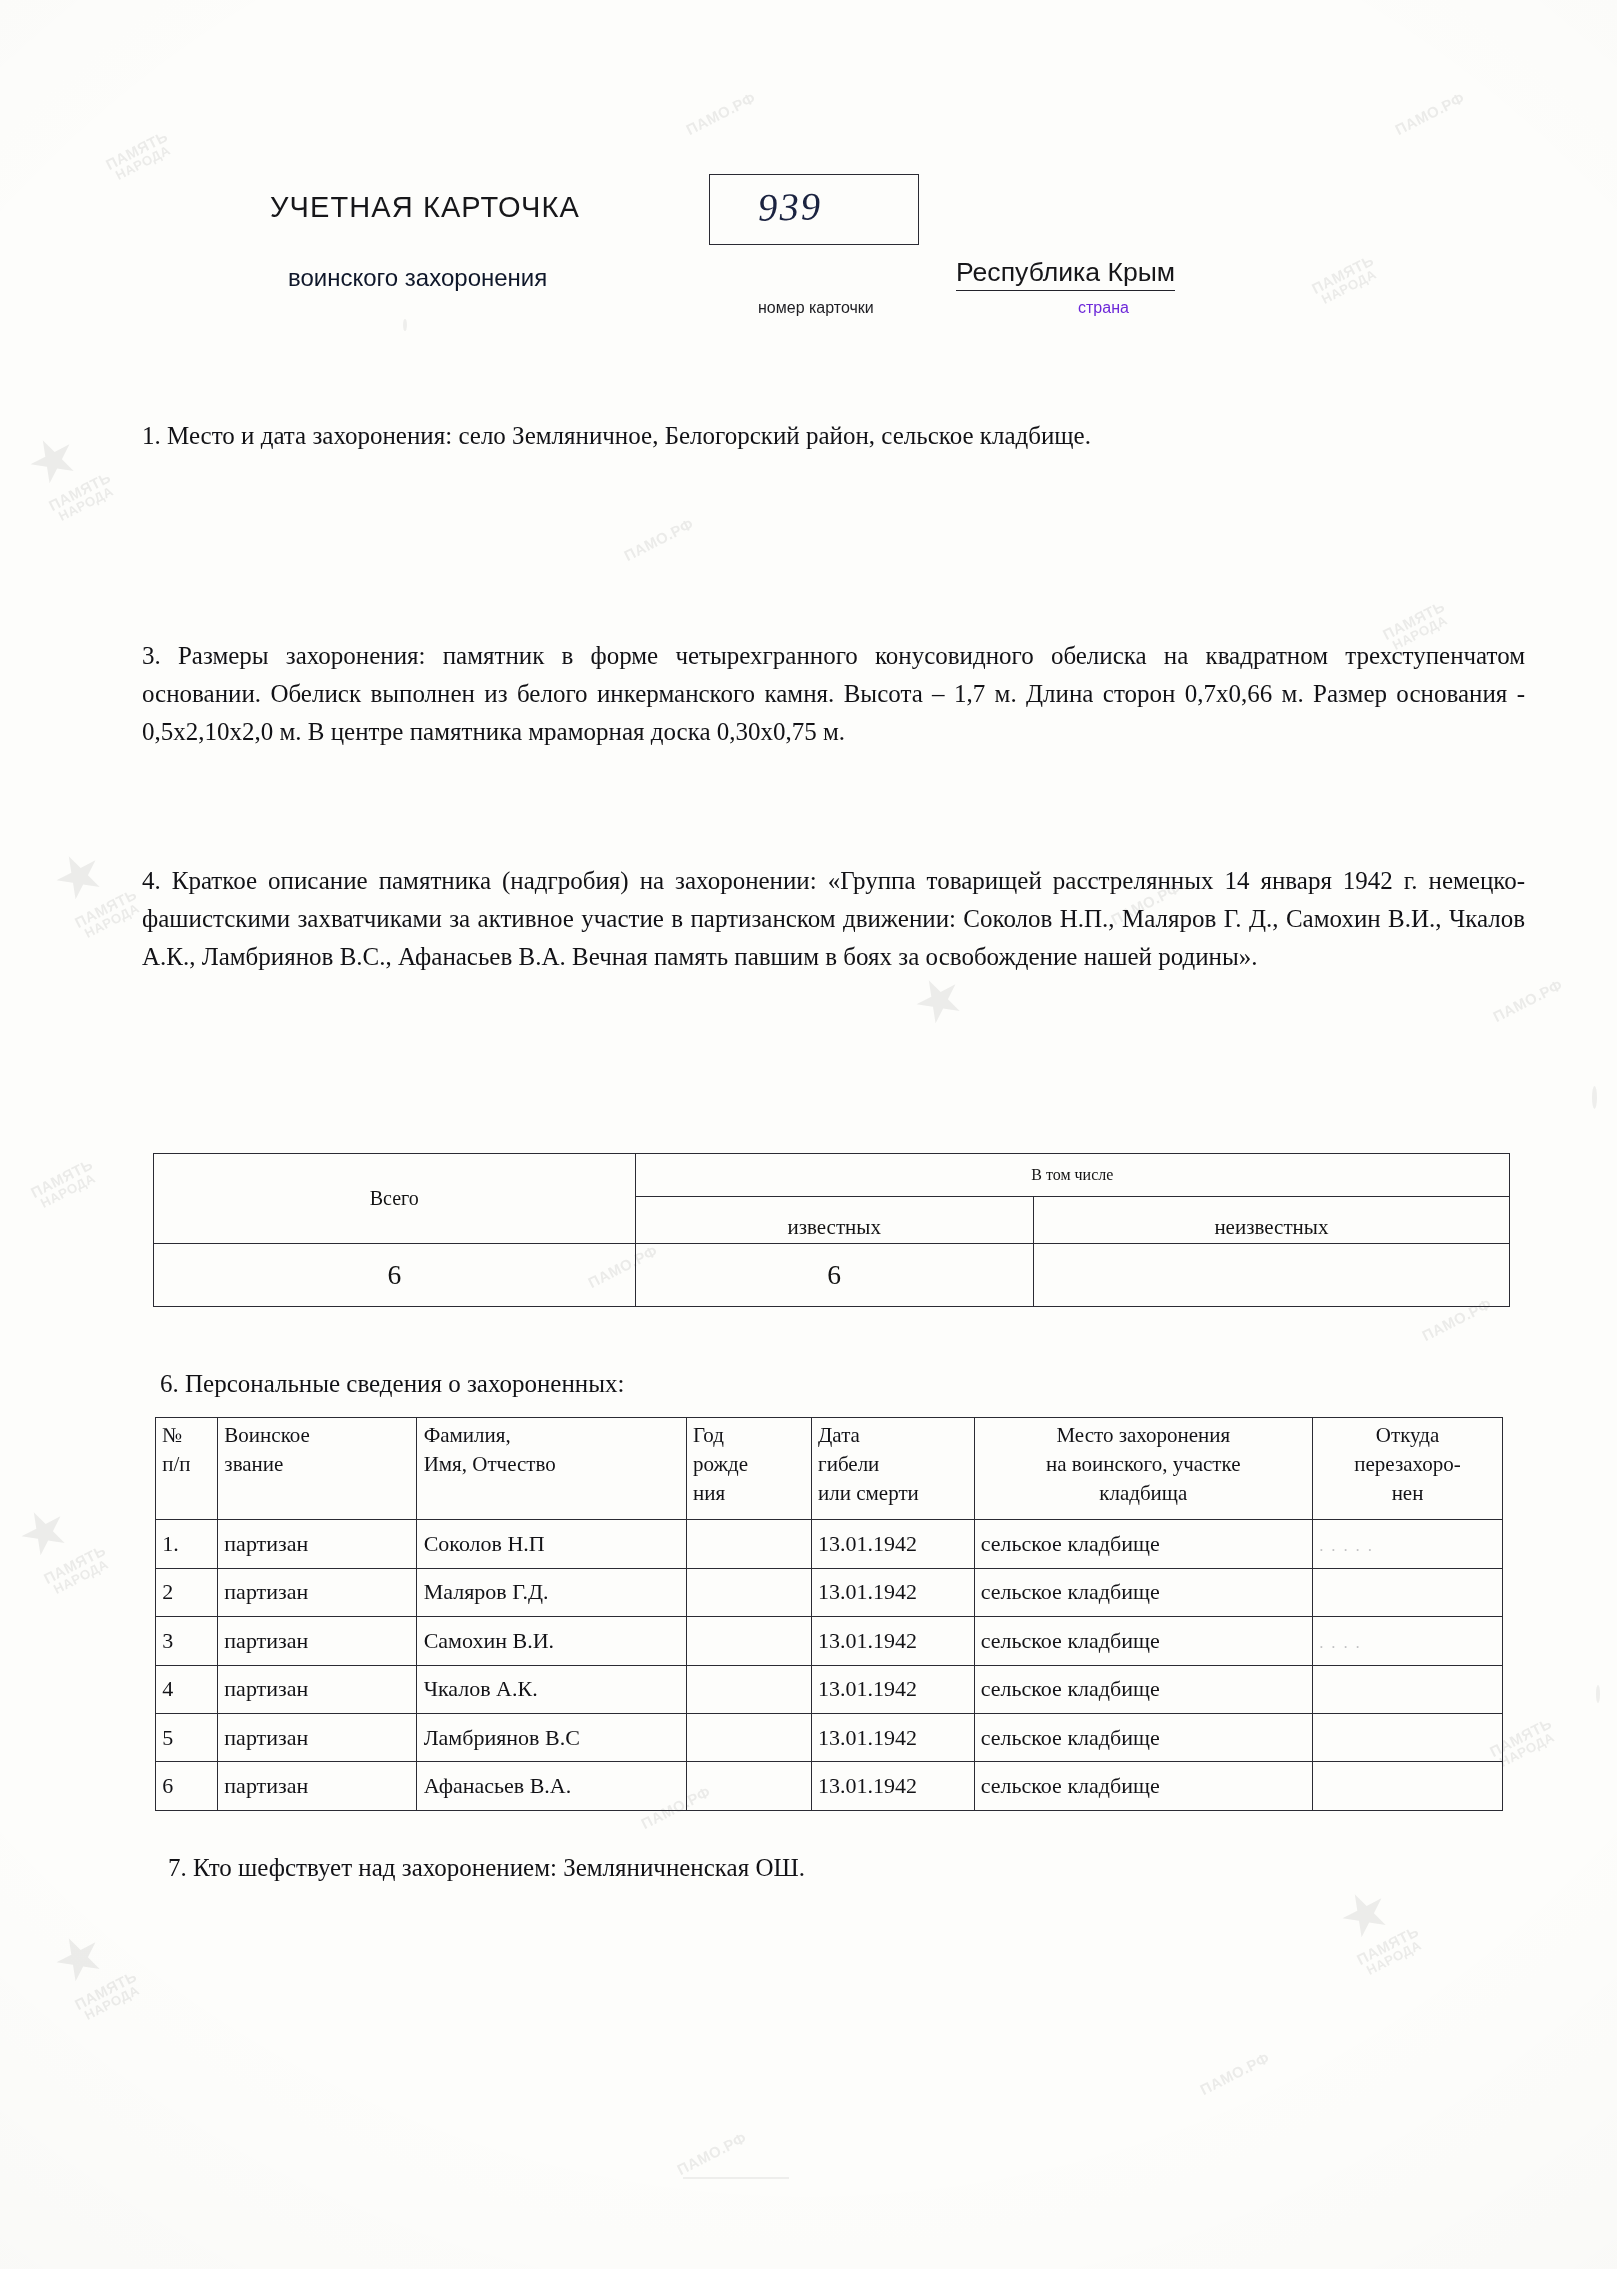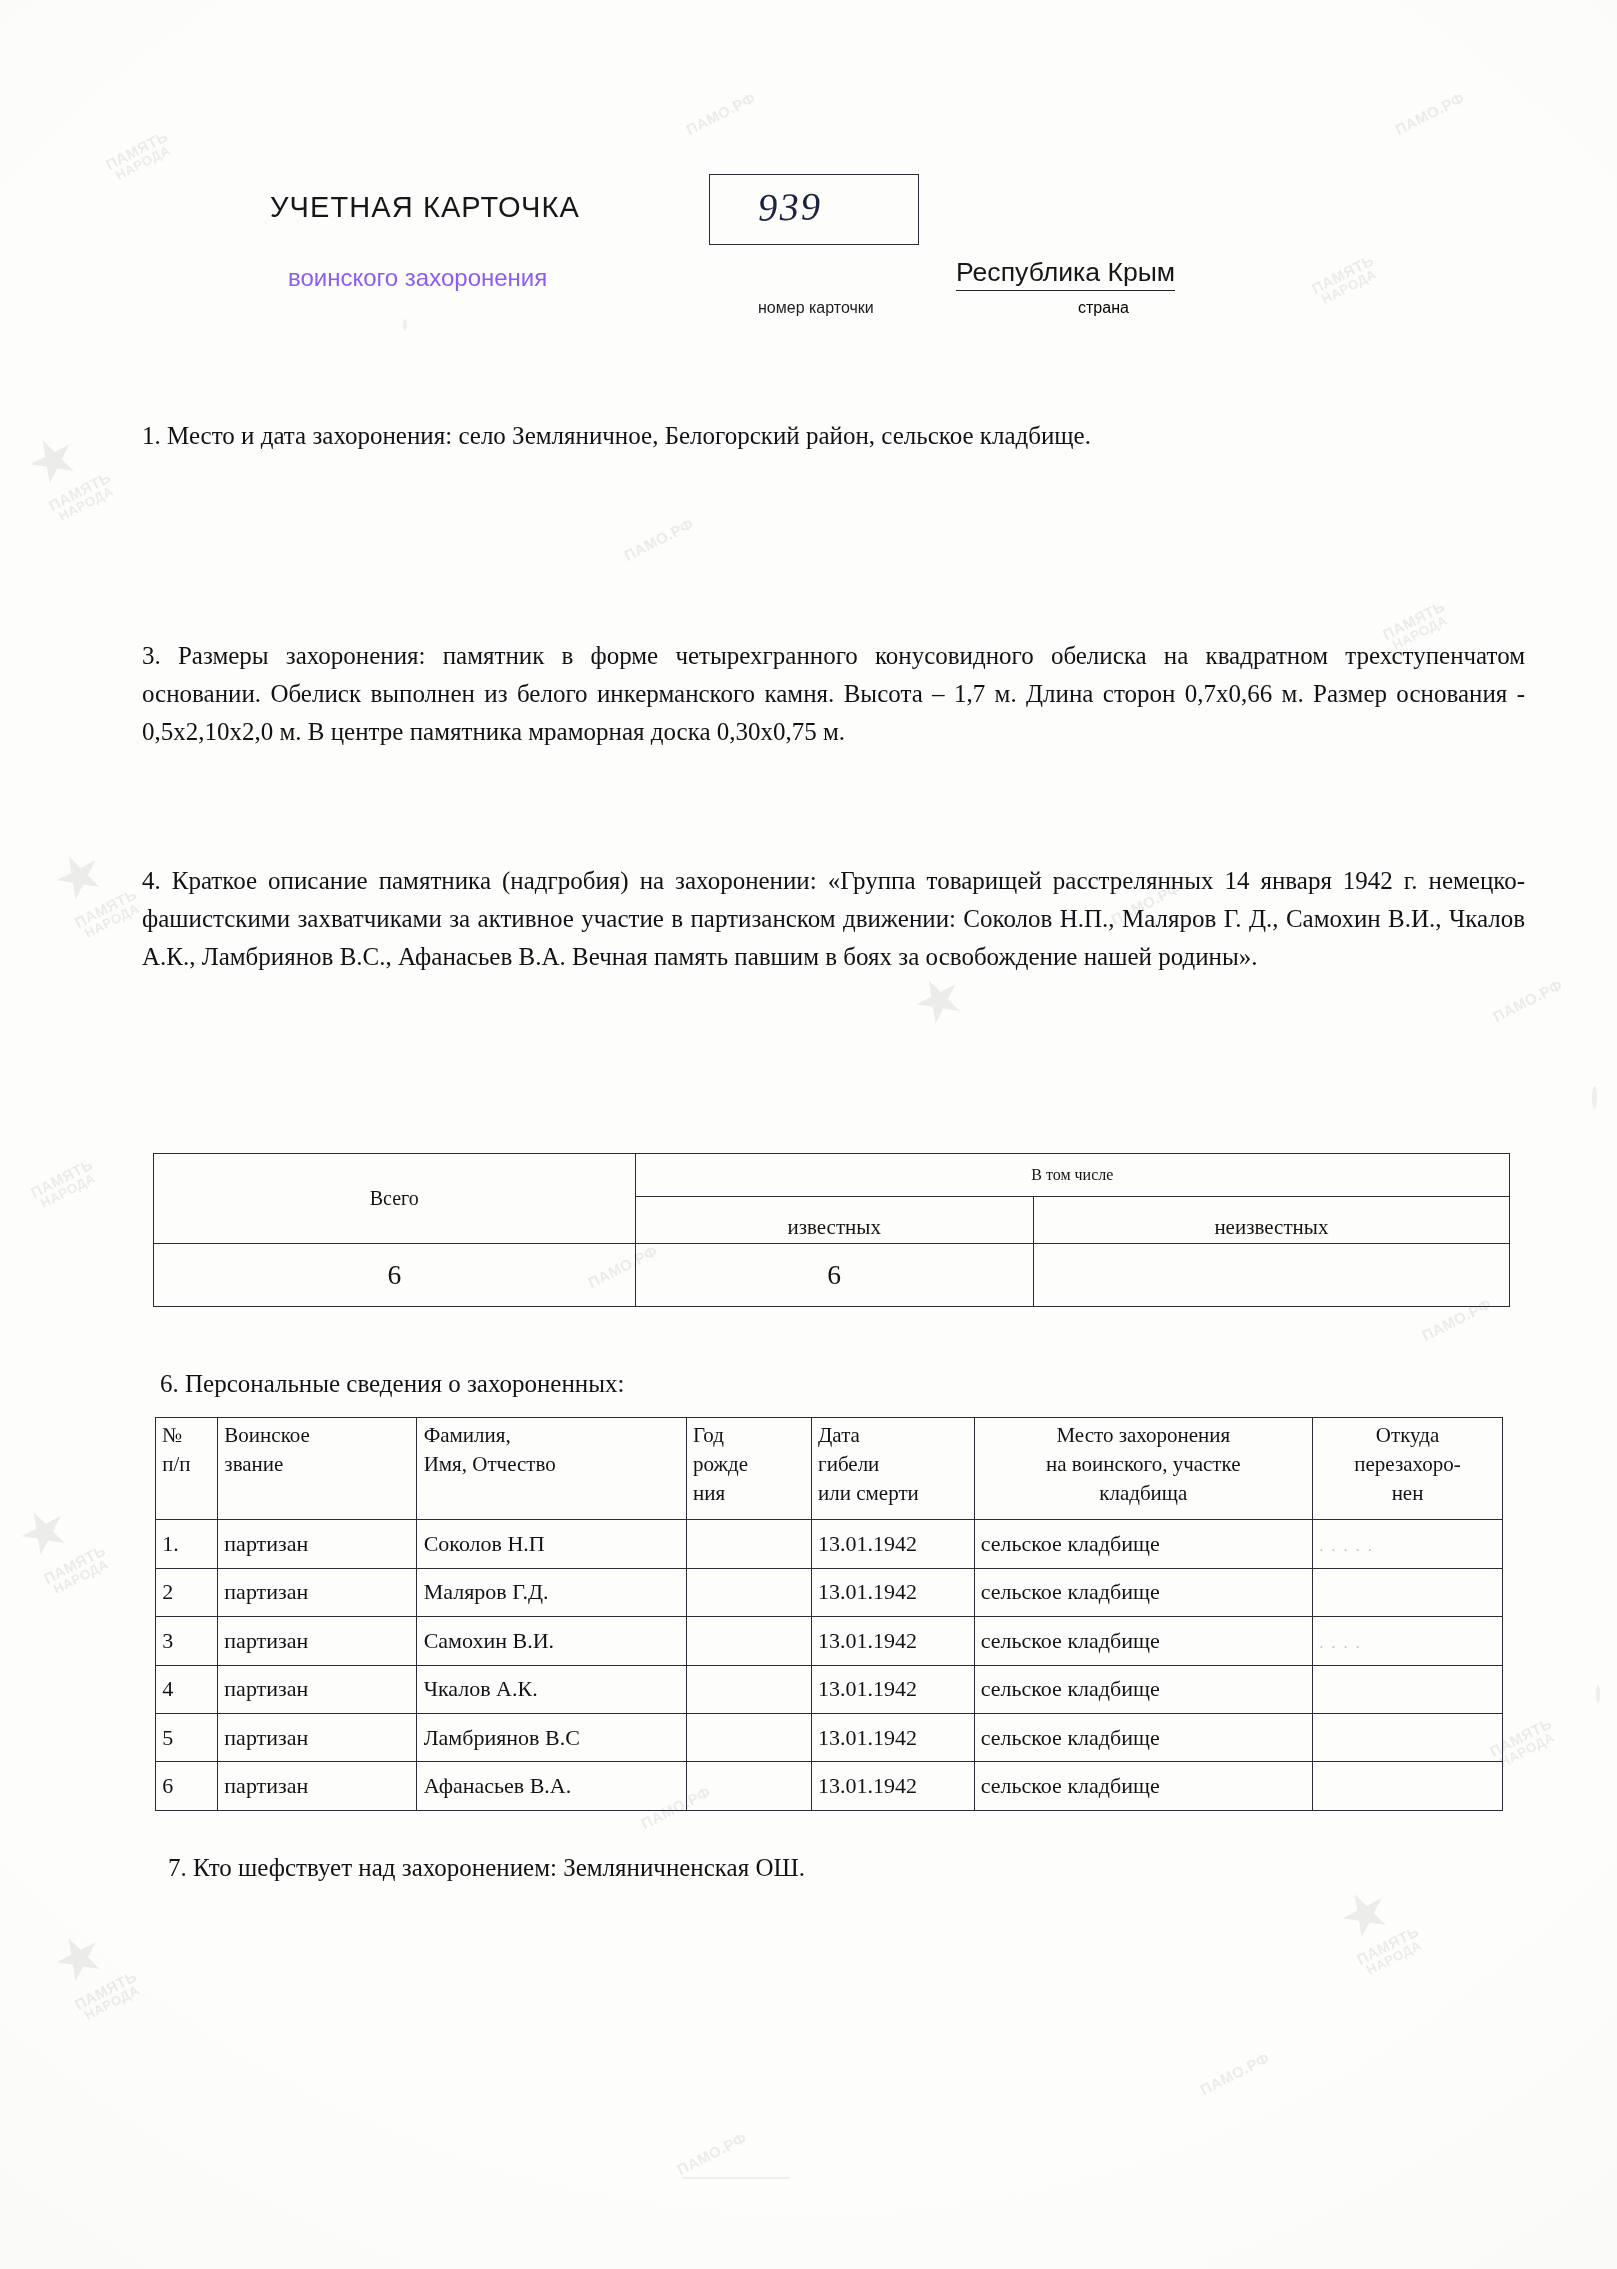--- a/index.html
+++ b/index.html
@@ -71,21 +71,21 @@
     font-family: "Liberation Sans", sans-serif;
     font-size: 29px;
     letter-spacing: 1.1px;
     color: #17171a;
   }
   .hdr-sub {
     position: absolute;
     left: 288px; top: 264px;
     font-family: "Liberation Sans", sans-serif;
     font-size: 24px;
-    color: #8b5cf6;
+    color: #0f172a;
   }
   .card-box {
     position: absolute;
     left: 709px; top: 174px;
     width: 208px; height: 69px;
     border: 1.8px solid #2a2a33;
   }
   .card-num {
     position: absolute;
     left: 758px; top: 184px;
@@ -110,21 +110,21 @@
     font-size: 26.6px;
     color: #17171a;
     border-bottom: 1.8px solid #23232a;
     padding-bottom: 1.8px;
   }
   .country-label {
     position: absolute;
     left: 1078px; top: 299px;
     font-family: "Liberation Sans", sans-serif;
     font-size: 16px;
-    color: #000000;
+    color: #6d28d9;
   }
 
   
   .para {
     position: absolute;
     font-size: 25px;
     line-height: 38px;
     color: #121216;
     text-align: justify;
   }

